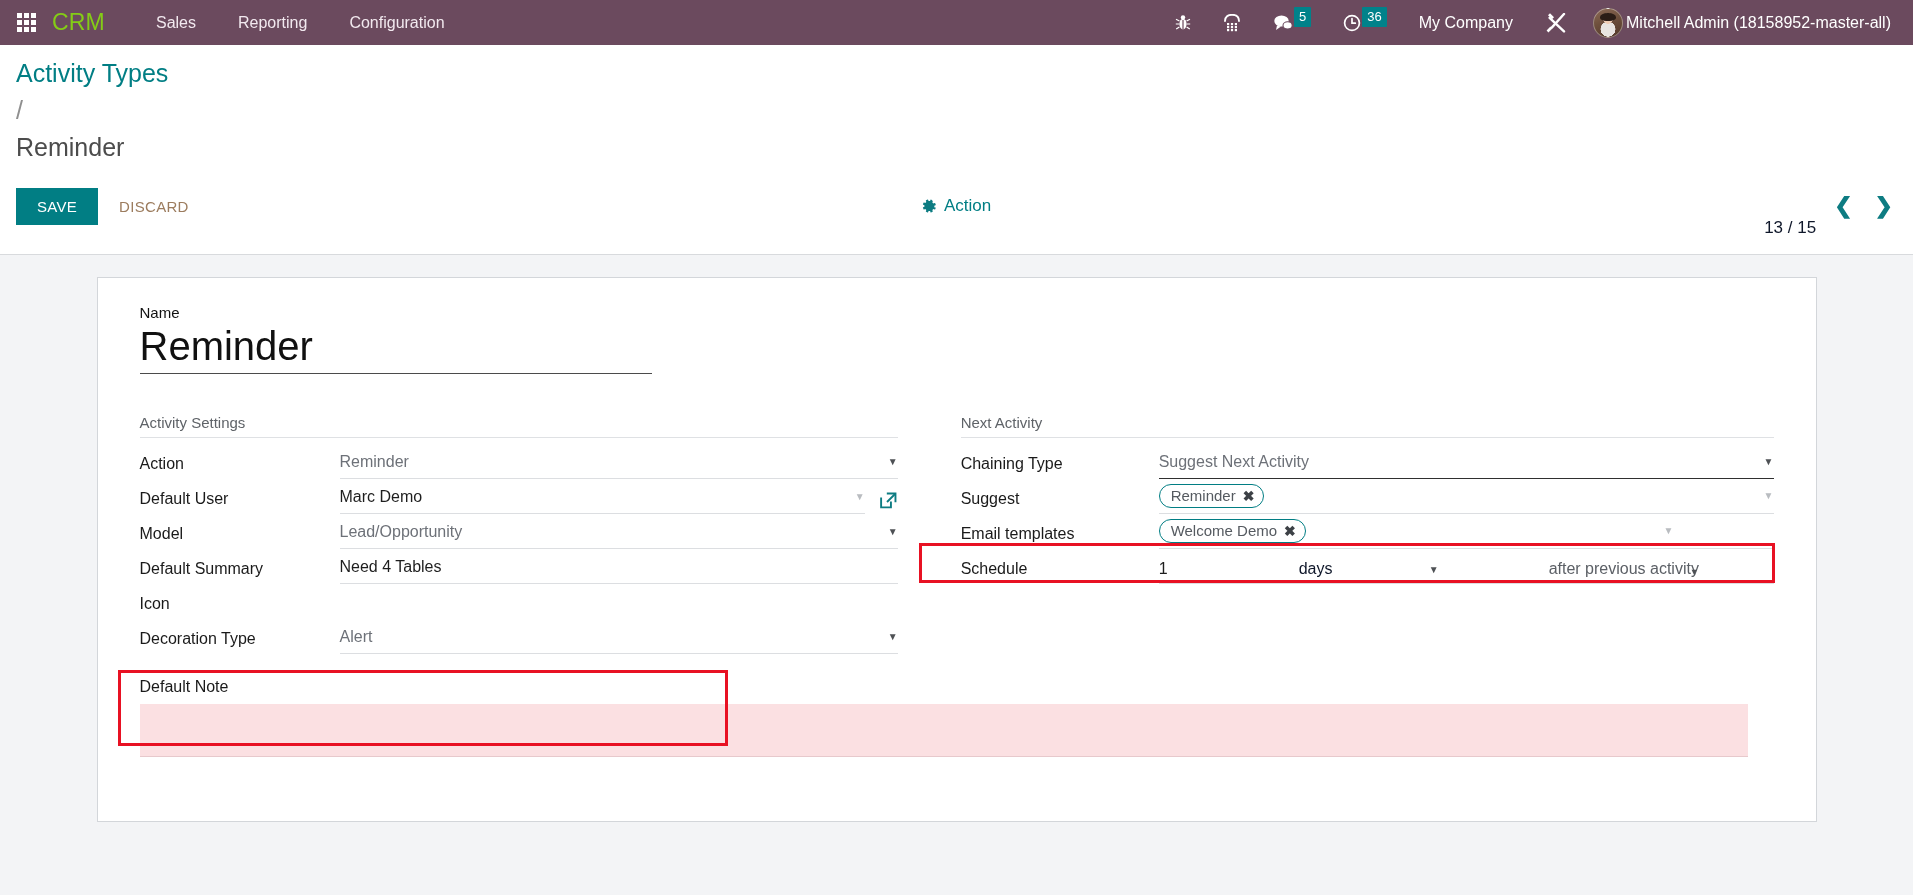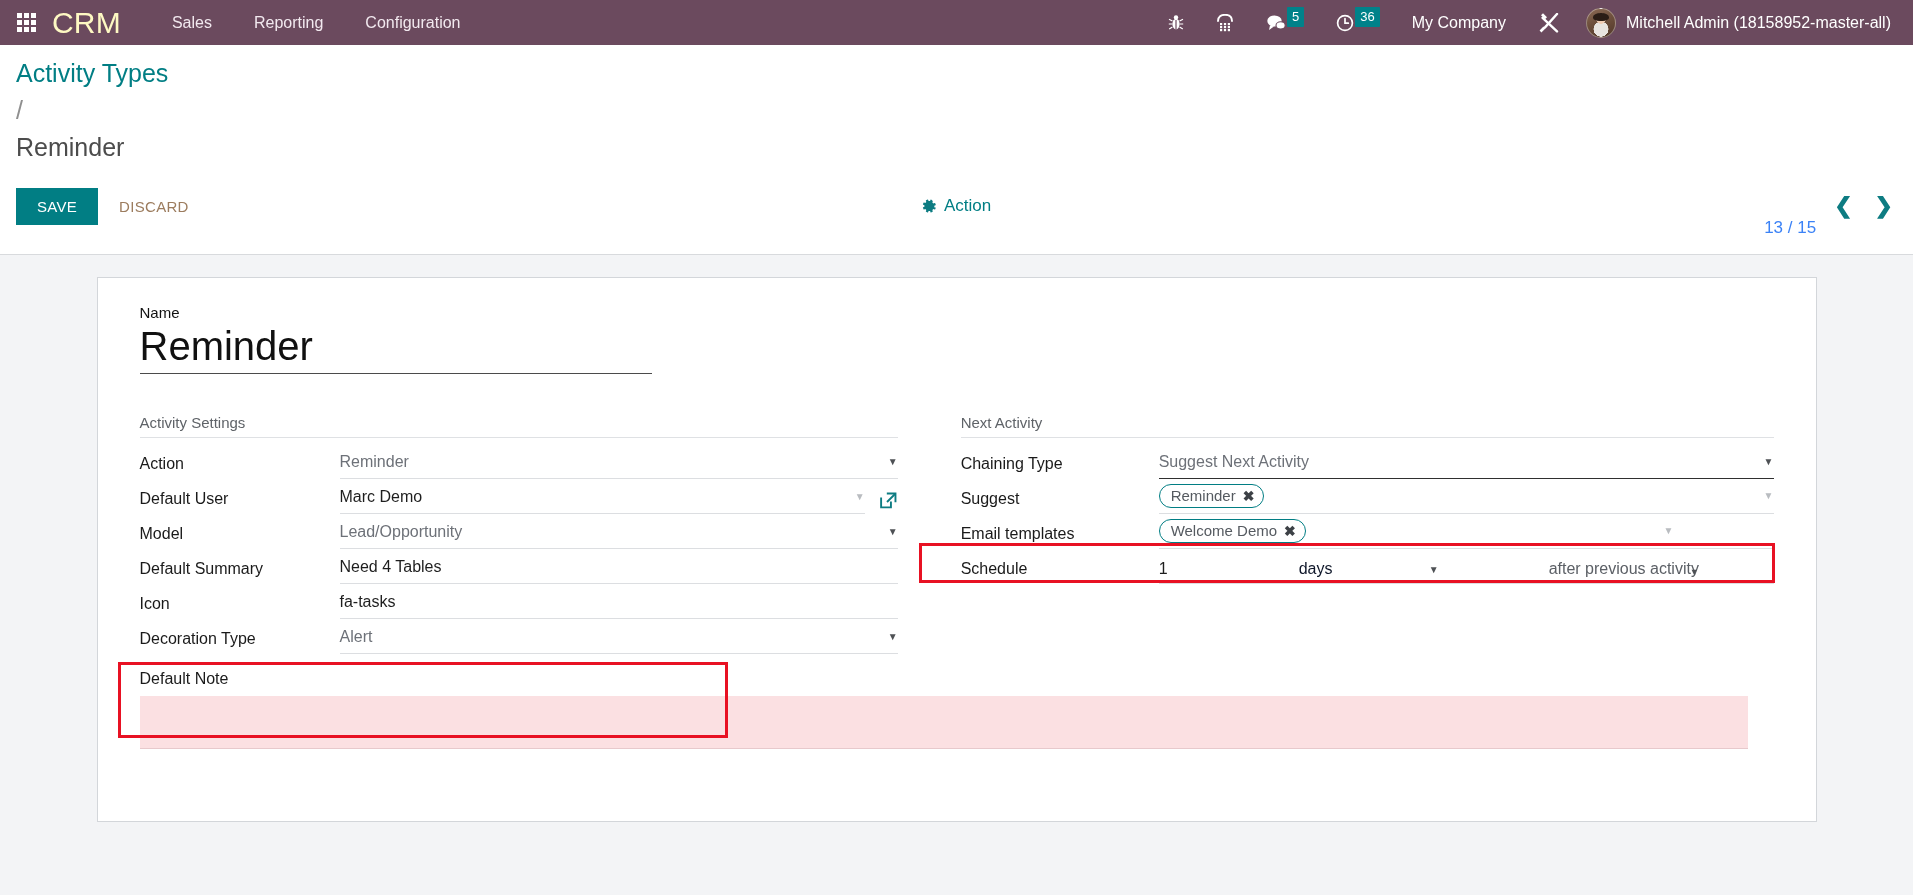--- a/index.html
+++ b/index.html
@@ -28,23 +28,23 @@
     cursor: pointer;
   }
   .grid-icon {
     display: grid;
     grid-template-columns: repeat(3, 5px);
     grid-template-rows: repeat(3, 5px);
     gap: 2px;
   }
   .grid-icon i { background: #ffffff; display: block; width: 5px; height: 5px; }
   .nav-brand {
-    font-size: 30px;
+    font-size: 23px;
     font-weight: 400;
-    color: #fef9c3;
+    color: #84cc16;
     padding-right: 30px;
     letter-spacing: .2px;
     cursor: pointer;
   }
   .nav-menu {
     display: flex;
     align-items: center;
     gap: 0px;
   }
   .nav-menu-item {
@@ -84,21 +84,21 @@
   .nav-company {
     font-size: 16px;
     color: #ffffff;
     padding: 0 16px;
     cursor: pointer;
     white-space: nowrap;
   }
   .nav-user {
     display: flex;
     align-items: center;
-    gap: 10px;
+    gap: 3px;
     padding: 0 6px 0 10px;
     cursor: pointer;
     white-space: nowrap;
   }
   .avatar {
     width: 30px; height: 30px;
     border-radius: 50%;
     background:
       radial-gradient(circle at 50% 34%, #f0cdb4 0 22%, rgba(240,205,180,0) 23%),
       radial-gradient(circle at 50% 72%, #e8e4e0 0 30%, rgba(232,228,224,0) 31%),
@@ -176,21 +176,21 @@
     align-items: center;
     gap: 7px;
     cursor: pointer;
   }
   .cp-right {
     margin-left: auto;
     display: flex;
     align-items: center;
     gap: 14px;
   }
-  .pager-count { color: #3b82f6; font-size: 17px; margin-top: 44px; }
+  .pager-count { color: #0f172a; font-size: 17px; margin-top: 44px; }
   .pager-btn {
     color: #0d7c82;
     font-size: 22px;
     line-height: 1;
     cursor: pointer;
     padding: 0 4px;
     font-weight: bold;
   }
 
   
@@ -337,21 +337,21 @@
   
   .hl-box {
     position: absolute;
     border: 3px solid #e81123;
     pointer-events: none;
     z-index: 5;
   }
 
   
   .note-section {
-    margin-top: 16px;
+    margin-top: 24px;
     position: relative;
   }
   .note-pink {
     position: absolute;
     left: 0px;
     top: 26px;
     width: 1608px;
     height: 52px;
     background: #fbe0e2;
     z-index: 0;
@@ -544,23 +544,20 @@
 
         <div class="frow">
           <div class="flabel">Default Summary</div>
           <div class="fval">
             <span class="vtext-dark">Need 4 Tables</span>
           </div>
         </div>
 
         <div class="frow">
           <div class="flabel">Icon</div>
-          <div class="fval">
-            <span class="vtext-dark">fa-tasks</span>
-          </div>
         </div>
 
         <div class="frow">
           <div class="flabel">Decoration Type</div>
           <div class="fval">
             <span class="vtext-gray">Alert</span>
             <span class="caret">▼</span>
           </div>
         </div>
       </div>

